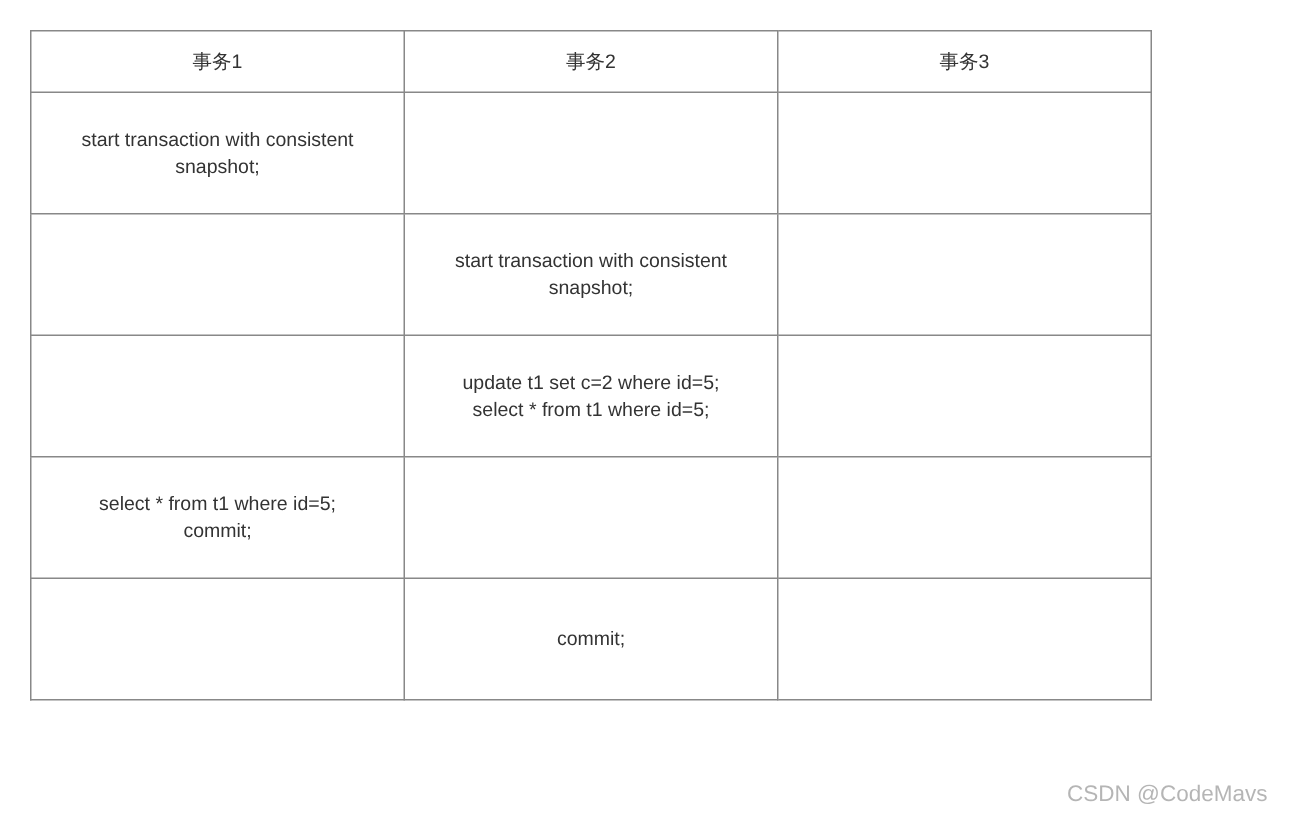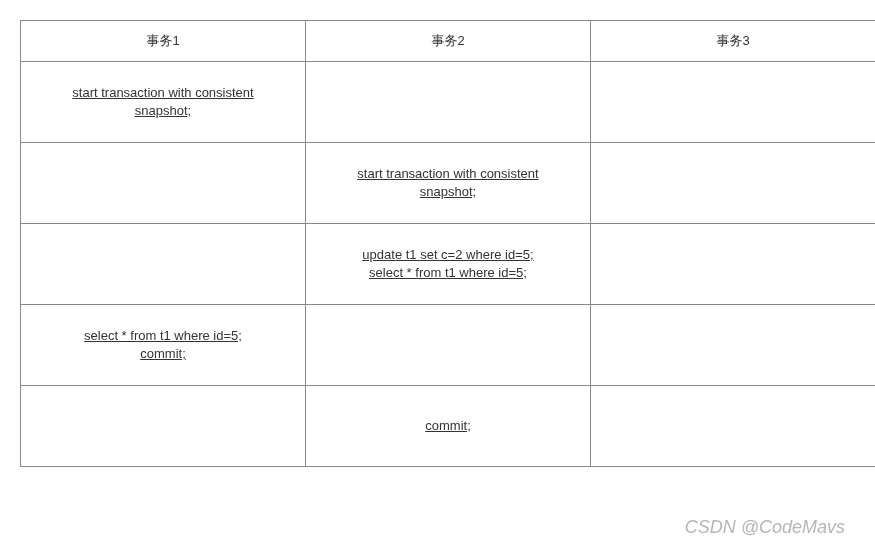--- a/index.html
+++ b/index.html
@@ -7,50 +7,48 @@
       padding: 20px;
       font-family: Arial, "Microsoft YaHei", sans-serif;
       font-size: 13px;
       color: #333;
       background: #fff;
       width: 875px;
       box-sizing: border-box;
     }
     table {
       border-collapse: collapse;
-      width: 856px;
+      width: 748px;
       table-layout: fixed;
     }
     th, td {
       border: 1px solid #888;
       text-align: center;
       vertical-align: middle;
       padding: 6px 8px;
     }
     th {
       font-weight: normal;
       height: 28px;
     }
     td {
       height: 68px;
     }
     .watermark {
       position: absolute;
       right: 30px;
       bottom: 10px;
       color: rgba(120,120,120,0.55);
-      font-style: italic;
-      font-size: 18px;
+      font-size: 15px;
       font-family: Arial, sans-serif;
       pointer-events: none;
     }
     .cell-line {
       display: block;
       line-height: 1.4;
-      text-decoration: underline;
     }
   </style>
 </head>
 <body>
 
 <table>
   <thead>
     <tr>
       <th>事务1</th>
       <th>事务2</th>

